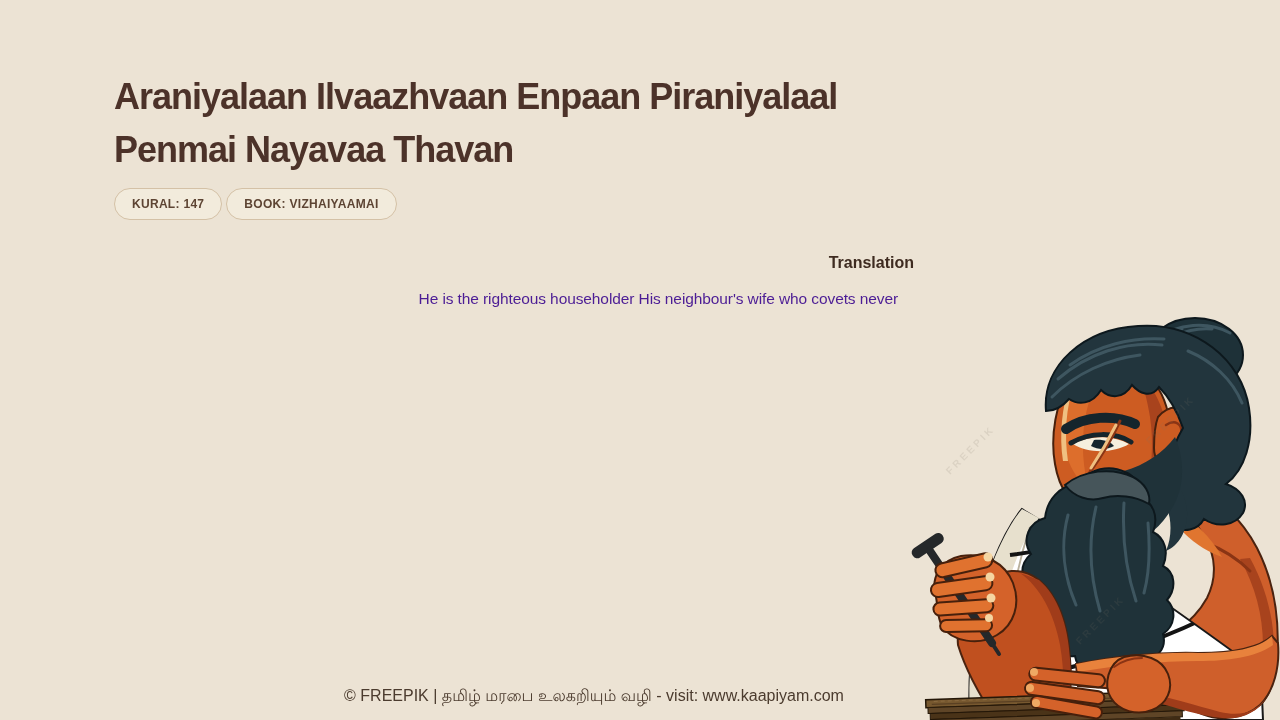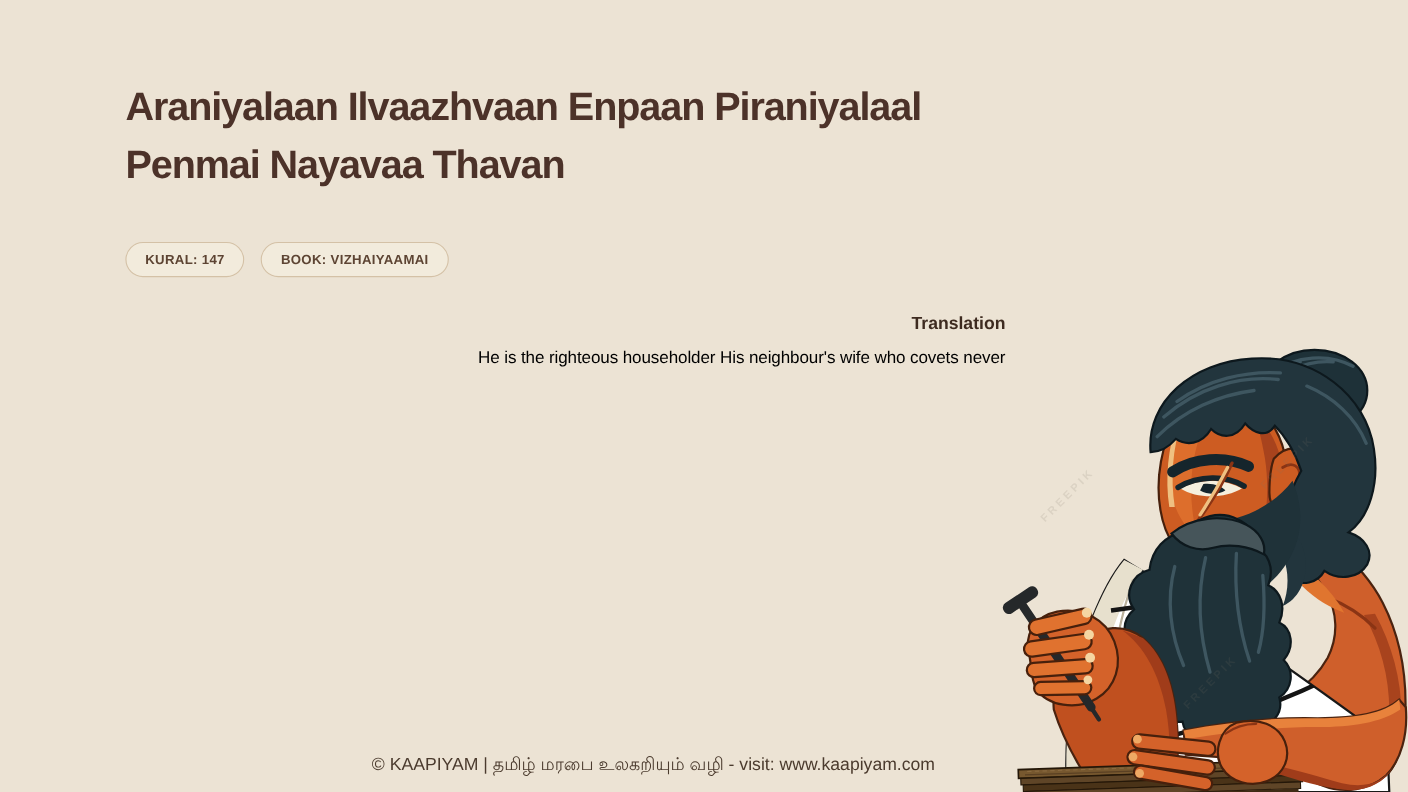--- a/index.html
+++ b/index.html
@@ -13,44 +13,44 @@
 
   .content { position: absolute; left: 114px; top: 70px; width: 800px; }
 
   .title {
     margin: 0;
     font-size: 36px; line-height: 53px; font-weight: 700;
     letter-spacing: -1px;
     color: #4c3229;
   }
 
-  .badges { display: flex; gap: 15px; margin-top: 44px; align-items: flex-end; }
+  .badges { display: flex; gap: 4px; margin-top: 12px; align-items: flex-end; }
   .badge {
     display: inline-block;
     padding: 8px 17px;
     font-size: 12px; line-height: 14px; font-weight: 700; letter-spacing: 0.3px;
     color: #5d4433;
     background: #f2ebdc;
     border: 1px solid #d4c1a6;
     border-radius: 999px;
     white-space: nowrap;
   }
 
   .sections { margin-top: 33px; text-align: right; }
   .section + .section { margin-top: 33px; }
   .section h2 {
     margin: 0 0 11px 0;
     font-size: 16px; line-height: 19px; font-weight: 700;
     color: #3e2b20;
   }
   .section p {
-    margin: 0;
+    margin: 16px;
     font-size: 15.5px; line-height: 22px; font-weight: 400;
     letter-spacing: -0.1px;
-    color: #000000;
+    color: #4c1d95;
     max-width: 800px;
   }
   .section--explanation p { max-width: 716px; }
 
   .footer {
     position: absolute; left: 0; bottom: 14px;
     width: 1188px;
     text-align: center;
     font-size: 16px; line-height: 20px;
     color: #4b3b2e;
@@ -78,21 +78,21 @@
 
     <div class="sections">
       <section class="section section--translation">
         <h2>Translation</h2>
         <p>He is the righteous householder His neighbour's wife who covets never</p>
       </section>
     </div>
   </main>
 
   <footer class="footer">
-    <span>© KAAPIYAM | தமிழ் மரபை உலகறியும் வழி - visit: www.kaapiyam.com</span>
+    <span>© FREEPIK | தமிழ் மரபை உலகறியும் வழி - visit: www.kaapiyam.com</span>
   </footer>
 
   <div class="illustration">
     <svg viewBox="0 0 380 405" width="380" height="405" xmlns="http://www.w3.org/2000/svg">
       <defs>
         <clipPath id="robeClip">
           <path d="M122 194 C136 203 156 214 178 229 C240 269 309 319 361 357 L363 405 L70 405 C67 349 75 289 93 247 C101 227 111 207 122 194 Z"></path>
         </clipPath>
       </defs>
 

